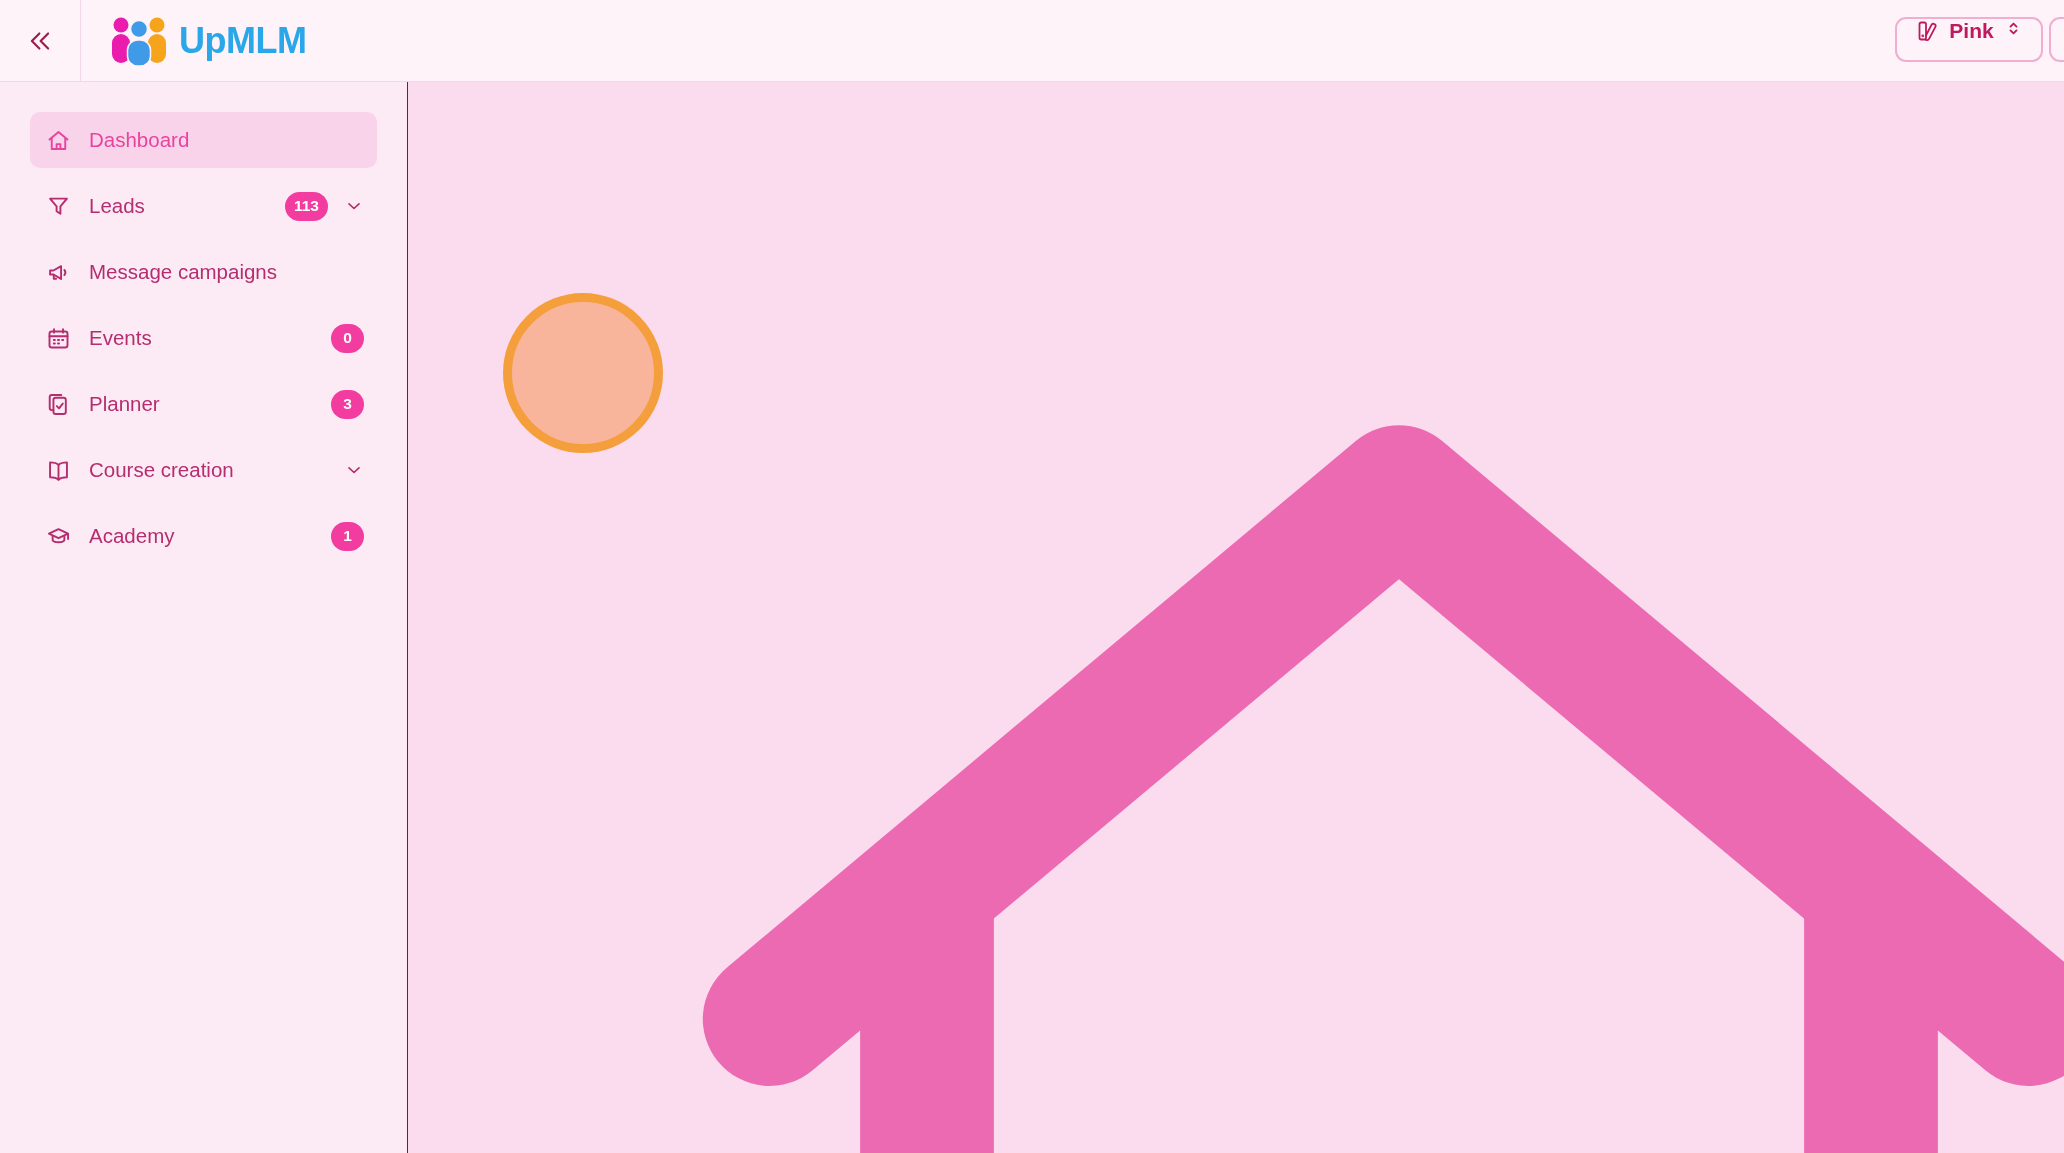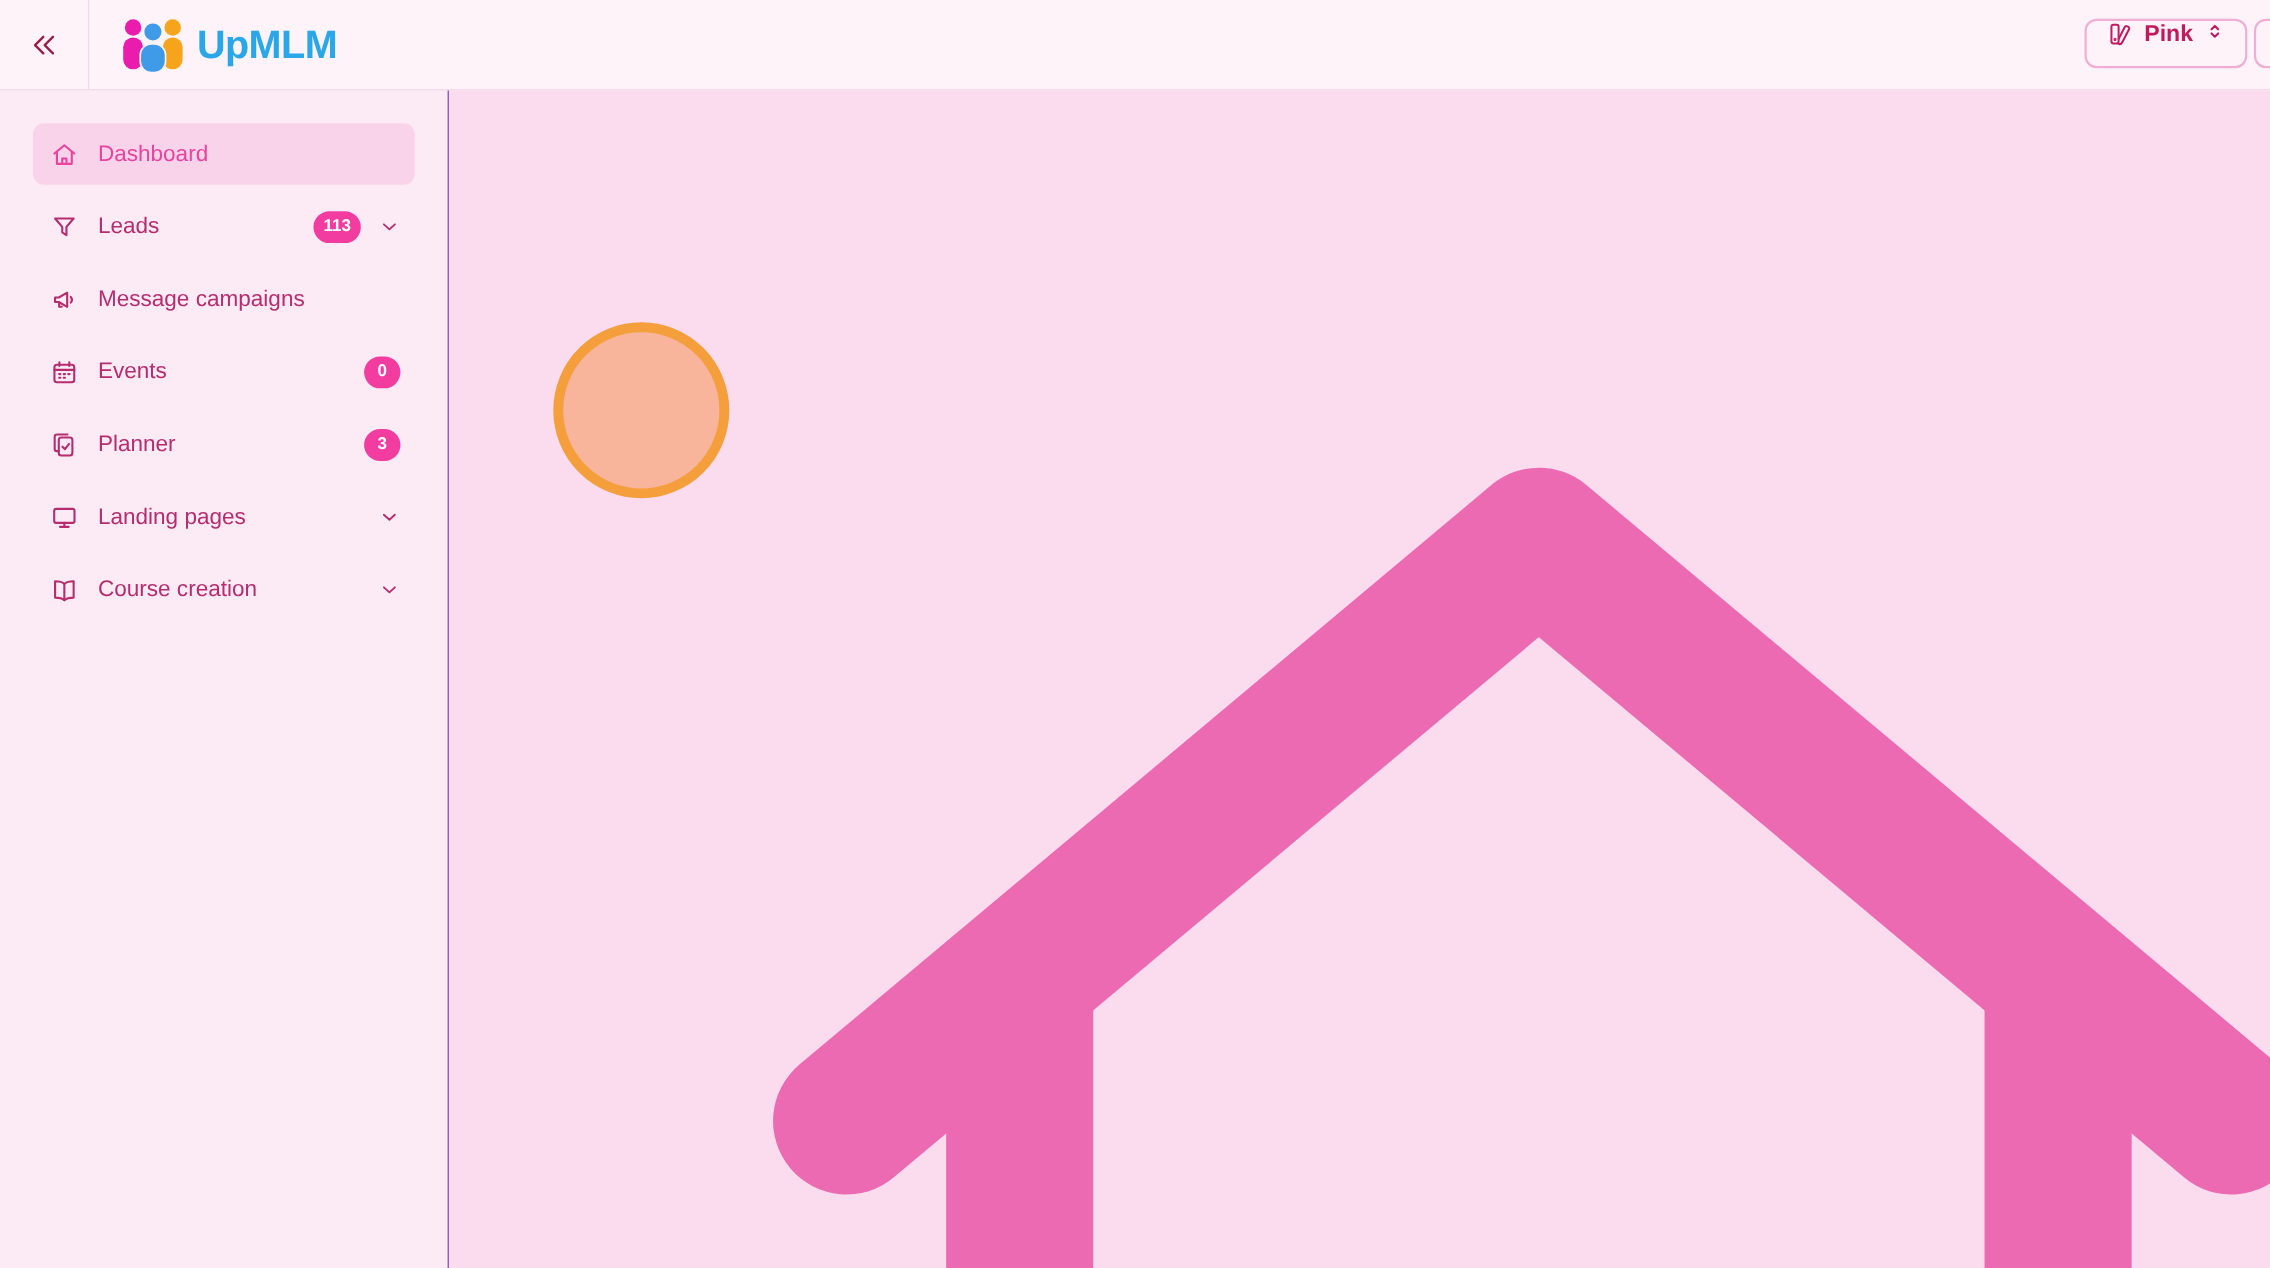--- a/index.html
+++ b/index.html
@@ -139,50 +139,47 @@
             <rect x="7.5" y="6" width="11" height="14.5" rx="2"></rect>
             <path d="M7.5 17H6A1.8 1.8 0 0 1 4.2 15.2V5.3A1.8 1.8 0 0 1 6 3.5h8.5"></path>
             <path d="M10.5 13.4l2 2 3.3-4.2"></path>
           </svg>
       </span>
       <span class="nav-label">Planner</span>
       <span class="badge">3</span>
     </div>
 
 
-    <div class="nav-item">
-      <span class="nav-icon">
-        <svg viewBox="0 0 24 24" fill="none" stroke="currentColor" stroke-width="1.7" stroke-linecap="round" stroke-linejoin="round">
-            <rect x="3.8" y="5" width="16.4" height="11.3" rx="1.5"></rect>
-            <path d="M12 16.3v3.2M8.5 19.5h7"></path>
-          </svg>
-      </span>
-      <span class="nav-label">Landing pages</span>
-      <span class="chev">
-        <svg viewBox="0 0 24 24" fill="none" stroke="currentColor" stroke-width="2" stroke-linecap="round" stroke-linejoin="round">
-            <path d="M6 9.5l6 5.5 6-5.5"></path>
-          </svg>
-      </span>
-    </div>
 
     <div class="nav-item">
       <span class="nav-icon">
         <svg viewBox="0 0 24 24" fill="none" stroke="currentColor" stroke-width="1.7" stroke-linecap="round" stroke-linejoin="round">
             <path d="M12 7c-1.6-1.6-4-2.2-7.5-2.2V18c3.5 0 5.9.6 7.5 2.2 1.6-1.6 4-2.2 7.5-2.2V4.8C16 4.8 13.6 5.4 12 7z"></path>
             <path d="M12 7v13"></path>
           </svg>
       </span>
       <span class="nav-label">Course creation</span>
       <span class="chev">
         <svg viewBox="0 0 24 24" fill="none" stroke="currentColor" stroke-width="2" stroke-linecap="round" stroke-linejoin="round">
             <path d="M6 9.5l6 5.5 6-5.5"></path>
           </svg>
       </span>
     </div>
 
+    <div class="nav-item">
+      <span class="nav-icon">
+        <svg viewBox="0 0 24 24" fill="none" stroke="currentColor" stroke-width="1.7" stroke-linecap="round" stroke-linejoin="round">
+            <path d="M12 5.5L3.5 9.5 12 13.5l8.5-4L12 5.5z"></path>
+            <path d="M6.8 11.6v3.6c0 .9 2.3 1.9 5.2 1.9s5.2-1 5.2-1.9v-3.6"></path>
+            <path d="M20.5 9.8v4.4"></path>
+          </svg>
+      </span>
+      <span class="nav-label">Academy</span>
+      <span class="badge">1</span>
+    </div>
 
   </div>
 
   <div class="main">
     <div class="click-ring"></div>
     <div class="content">
 
       <span class="breadcrumb-icon">
         <svg viewBox="0 0 24 24" fill="none" stroke="currentColor" stroke-width="1.7" stroke-linecap="round" stroke-linejoin="round">
             <path d="M4 11.2L12 4.5l8 6.7"></path>

